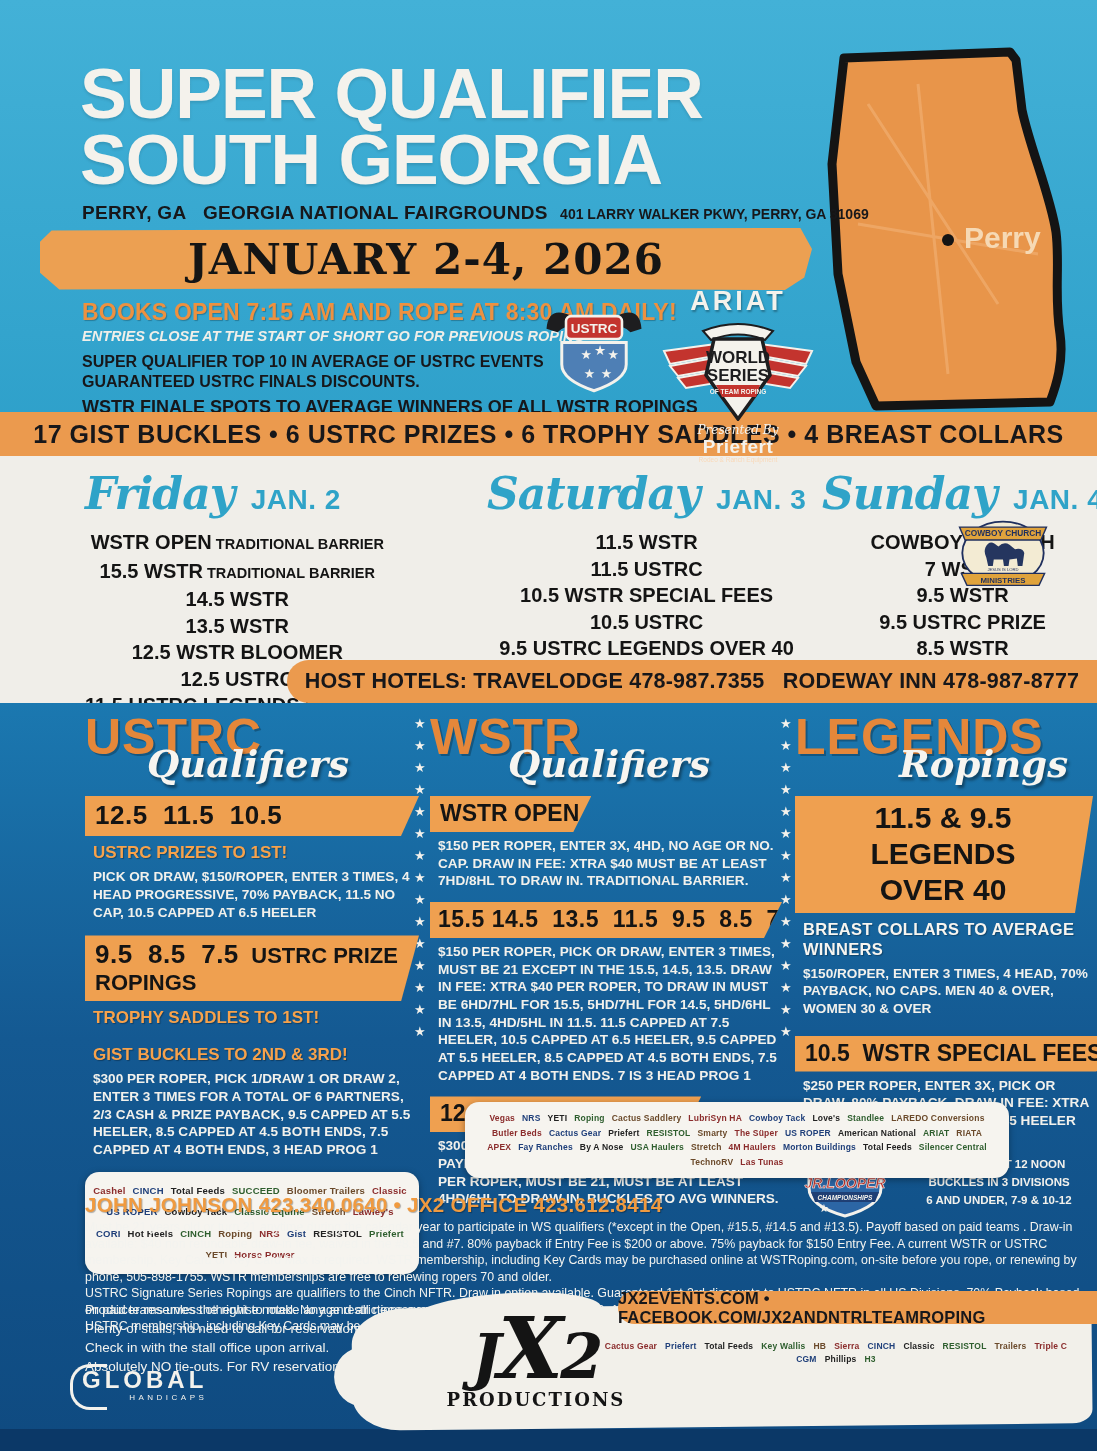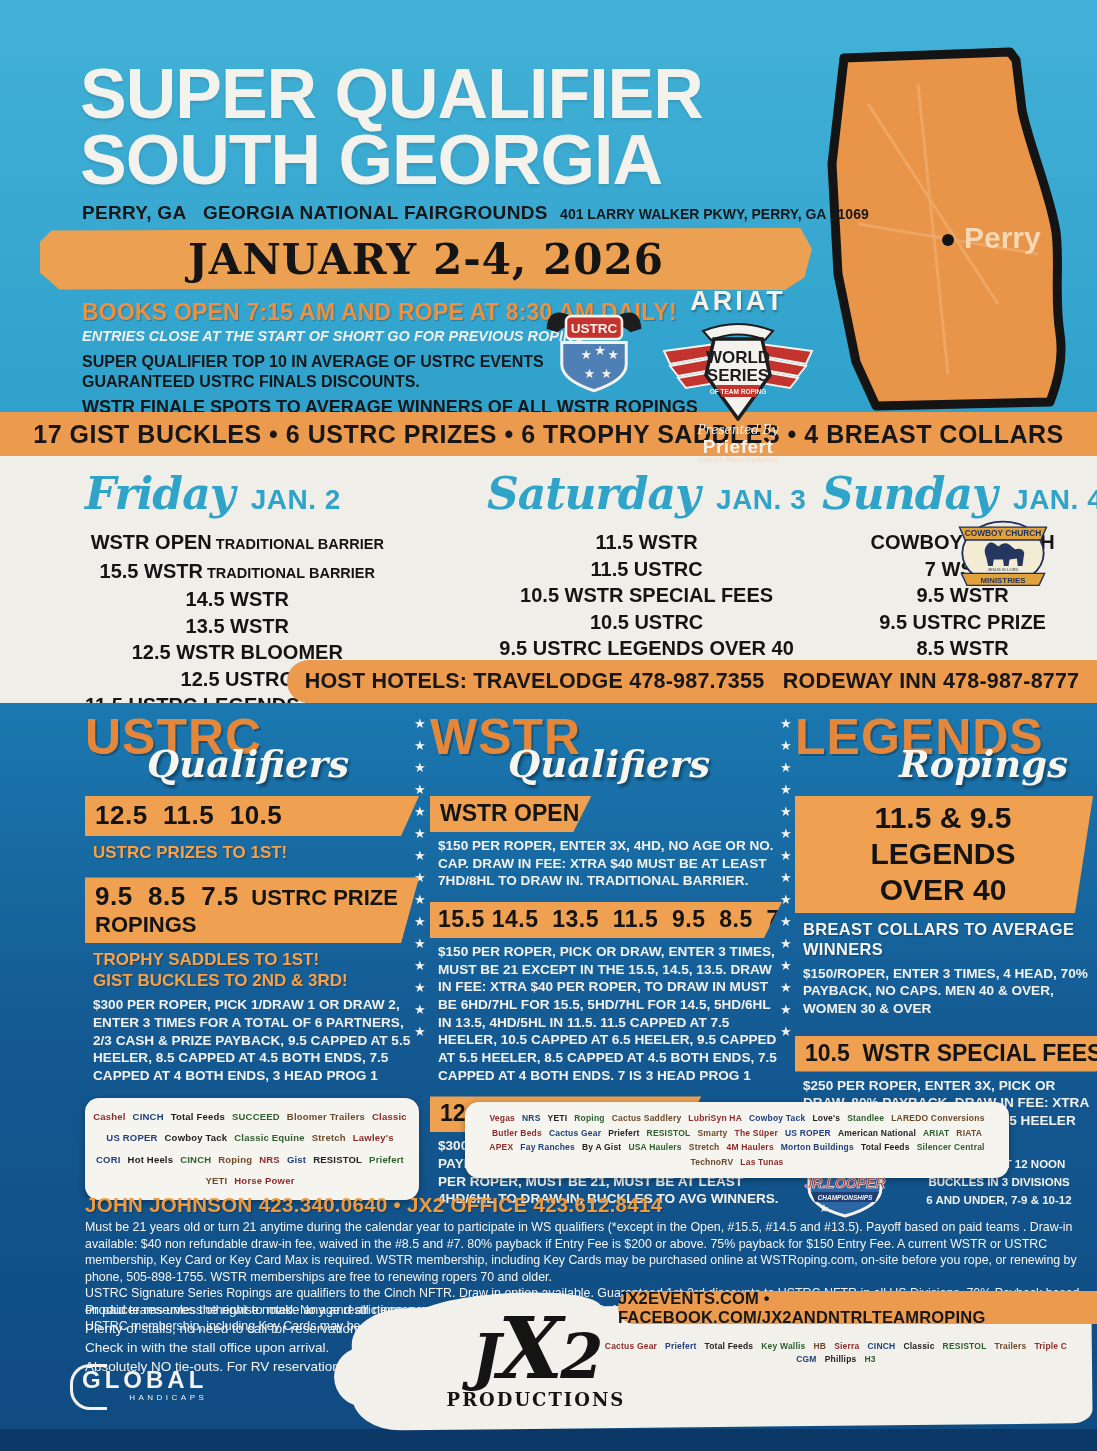--- a/index.html
+++ b/index.html
@@ -300,26 +300,27 @@
         <span>★</span>
       </div>
 
     <div class="qual-col c1">
       <div class="sec-title">USTRC</div>
       <div class="sec-script">Qualifiers</div>
       <div class="obanner">
         <span class="nums">12.5  11.5  10.5</span>
       </div>
       <div class="hl">USTRC PRIZES TO 1ST!</div>
+      <div class="body-txt">PICK OR DRAW, $150/ROPER, ENTER 3 TIMES, 4 HEAD PROGRESSIVE, 70% PAYBACK, 11.5 NO CAP, 10.5 CAPPED AT 6.5 HEELER</div>
       <div class="obanner" style="margin-top:14px;">
         <span class="nums">9.5  8.5  7.5</span>
         <span class="nlabel">USTRC PRIZE ROPINGS</span>
       </div>
       <div class="hl">TROPHY SADDLES TO 1ST!</div>
-      <div class="hl" style="margin-top:0;">GIST BUCKLES TO 2ND &amp; 3RD!</div>
+      <div class="hl" style="margin-top:16px;">GIST BUCKLES TO 2ND &amp; 3RD!</div>
       <div class="body-txt">$300 PER ROPER, PICK 1/DRAW 1 OR DRAW 2, ENTER 3 TIMES FOR A TOTAL OF 6 PARTNERS, 2/3 CASH &amp; PRIZE PAYBACK, 9.5 CAPPED AT 5.5 HEELER, 8.5 CAPPED AT 4.5 BOTH ENDS, 7.5 CAPPED AT 4 BOTH ENDS, 3 HEAD PROG 1</div>
       <div class="sponsor-box left-box">
           <span class="chip">Cashel</span>
           <span class="chip">CINCH</span>
           <span class="chip">Total Feeds</span>
           <span class="chip">SUCCEED</span>
           <span class="chip">Bloomer Trailers</span>
           <span class="chip">Classic</span>
           <span class="chip">US ROPER</span>
           <span class="chip">Cowboy Tack</span>
@@ -405,21 +406,21 @@
         <span class="chip">Priefert</span>
         <span class="chip">RESISTOL</span>
         <span class="chip">Smarty</span>
         <span class="chip">The Süper</span>
         <span class="chip">US ROPER</span>
         <span class="chip">American National</span>
         <span class="chip">ARIAT</span>
         <span class="chip">RIATA</span>
         <span class="chip">APEX</span>
         <span class="chip">Fay Ranches</span>
-        <span class="chip">By A Gist</span>
+        <span class="chip">By A Nose</span>
         <span class="chip">USA Haulers</span>
         <span class="chip">Stretch</span>
         <span class="chip">4M Haulers</span>
         <span class="chip">Morton Buildings</span>
         <span class="chip">Total Feeds</span>
         <span class="chip">Silencer Central</span>
         <span class="chip">TechnoRV</span>
         <span class="chip">Las Tunas</span>
       </div>
 

